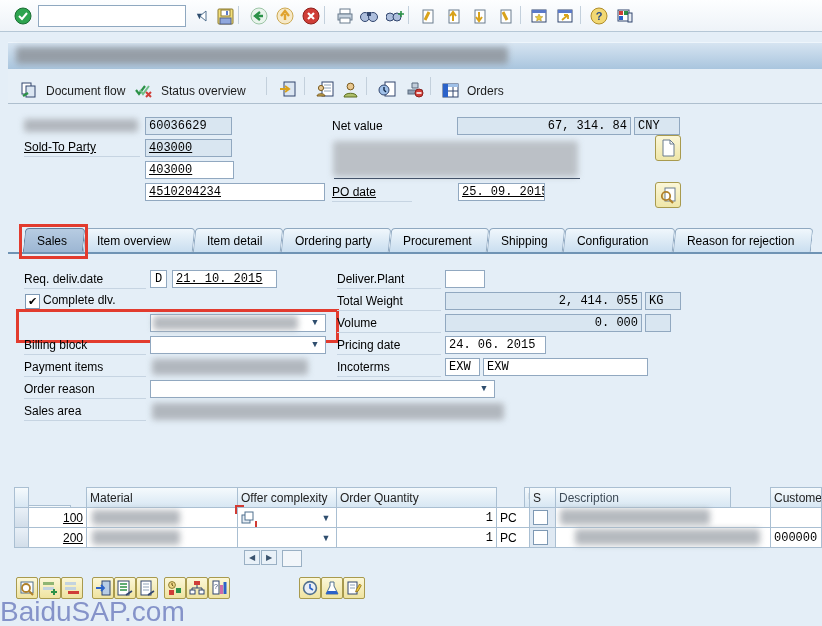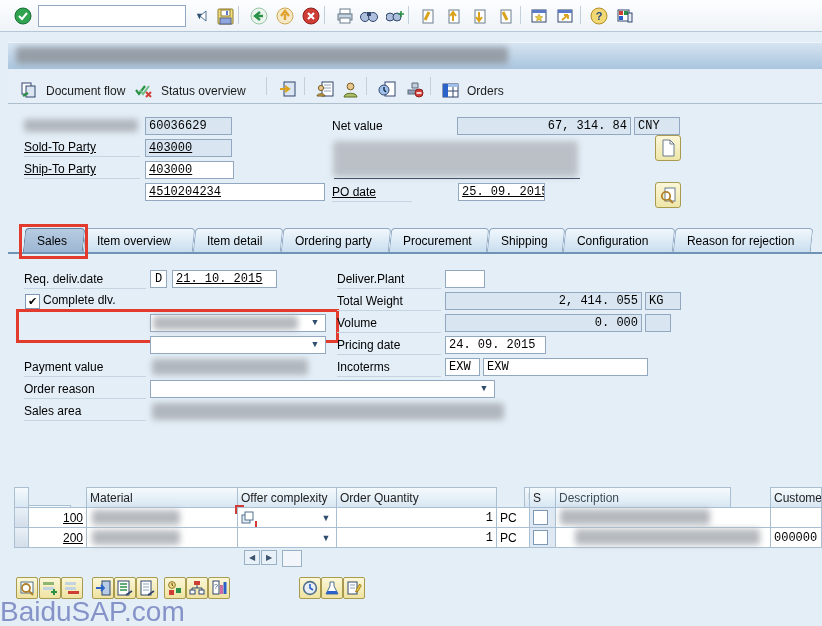--- a/index.html
+++ b/index.html
@@ -269,21 +269,20 @@
   <div class="fld ro rt" style="left:457px;top:117px;width:174px">
       <span style="width:100%;display:block;text-align:right">67, 314. 84</span>
     </div>
   <div class="fld ro" style="left:634px;top:117px;width:46px"><span>CNY</span></div>
 
   <div class="lbl" style="left:24px;top:139px;width:116px"><span class="u">Sold-To Party</span></div>
   <div class="fld ro" style="left:145px;top:139px;width:87px"><span class="u">403000</span></div>
   <div class="blur" style="left:333px;top:141px;width:245px;height:36px;background:#b4b9be"></div>
   <div class="abs" style="left:334px;top:178px;width:246px;height:1px;background:#44546a"></div>
 
-  <div class="lbl" style="left:24px;top:161px;width:116px"><span class="u">Ship-To Party</span></div>
   <div class="fld" style="left:145px;top:161px;width:89px"><span class="u">403000</span></div>
 
   <div class="fld" style="left:145px;top:183px;width:180px"><span class="u">4510204234</span></div>
   <div class="lbl" style="left:332px;top:184px;width:80px"><span class="u">PO date</span></div>
   <div class="fld" style="left:458px;top:183px;width:87px"><span class="u">25. 09. 2015</span></div>
 
   <button class="ibtn" style="left:655px;top:135px">
     <span class="ic"><svg width="16" height="18">
           <path d="M3 1 h7 l4 4 v12 h-11z" fill="#fff" stroke="#6b7c8e"></path>
           <path d="M10 1 v4 h4" fill="none" stroke="#6b7c8e"></path>
@@ -330,25 +329,26 @@
 
   <span class="cb" style="left:25px;top:294px">✔</span>
   <div class="abs" style="left:43px;top:293px">Complete dlv.</div>
 
   <div class="fld combo2" style="left:150px;top:314px;width:176px">
     <span class="dd">▼</span>
   </div>
   <div class="blur" style="left:153px;top:316px;width:145px;height:14px"></div>
   <div class="annot" style="left:16px;top:309px;width:317px;height:28px"></div>
 
+  <div class="lbl" style="left:24px;top:337px;width:122px">Billing block</div>
   <div class="fld combo2" style="left:150px;top:336px;width:176px">
     <span class="dd">▼</span>
   </div>
 
-  <div class="lbl" style="left:24px;top:359px;width:122px">Payment value</div>
+  <div class="lbl" style="left:24px;top:359px;width:122px">Payment items</div>
   <div class="blur" style="left:152px;top:359px;width:156px;height:16px"></div>
 
   <div class="lbl" style="left:24px;top:381px;width:122px">Order reason</div>
   <div class="fld combo2" style="left:150px;top:380px;width:345px">
     <span class="dd">▼</span>
   </div>
 
   <div class="lbl" style="left:24px;top:403px;width:122px">Sales area</div>
   <div class="blur" style="left:152px;top:403px;width:352px;height:17px"></div>
 
@@ -361,21 +361,21 @@
     </div>
   <div class="fld ro" style="left:645px;top:292px;width:36px"><span>KG</span></div>
 
   <div class="lbl" style="left:337px;top:315px;width:104px">Volume</div>
   <div class="fld ro" style="left:445px;top:314px;width:197px">
       <span style="width:100%;display:block;text-align:right">0. 000</span>
     </div>
   <div class="fld ro" style="left:645px;top:314px;width:26px"></div>
 
   <div class="lbl" style="left:337px;top:337px;width:104px">Pricing date</div>
-  <div class="fld" style="left:445px;top:336px;width:101px"><span>24. 09. 2015</span></div>
+  <div class="fld" style="left:445px;top:336px;width:101px"><span>24. 06. 2015</span></div>
 
   <div class="lbl" style="left:337px;top:359px;width:104px">Incoterms</div>
   <div class="fld" style="left:445px;top:358px;width:35px"><span>EXW</span></div>
   <div class="fld" style="left:483px;top:358px;width:165px"><span>EXW</span></div>
 
 
   <div class="grid ghead" style="left:14px;top:487px;width:15px"></div>
   <div class="grid ghead" style="left:28px;top:505px;width:43px">
       <span>Item</span>
     </div>

